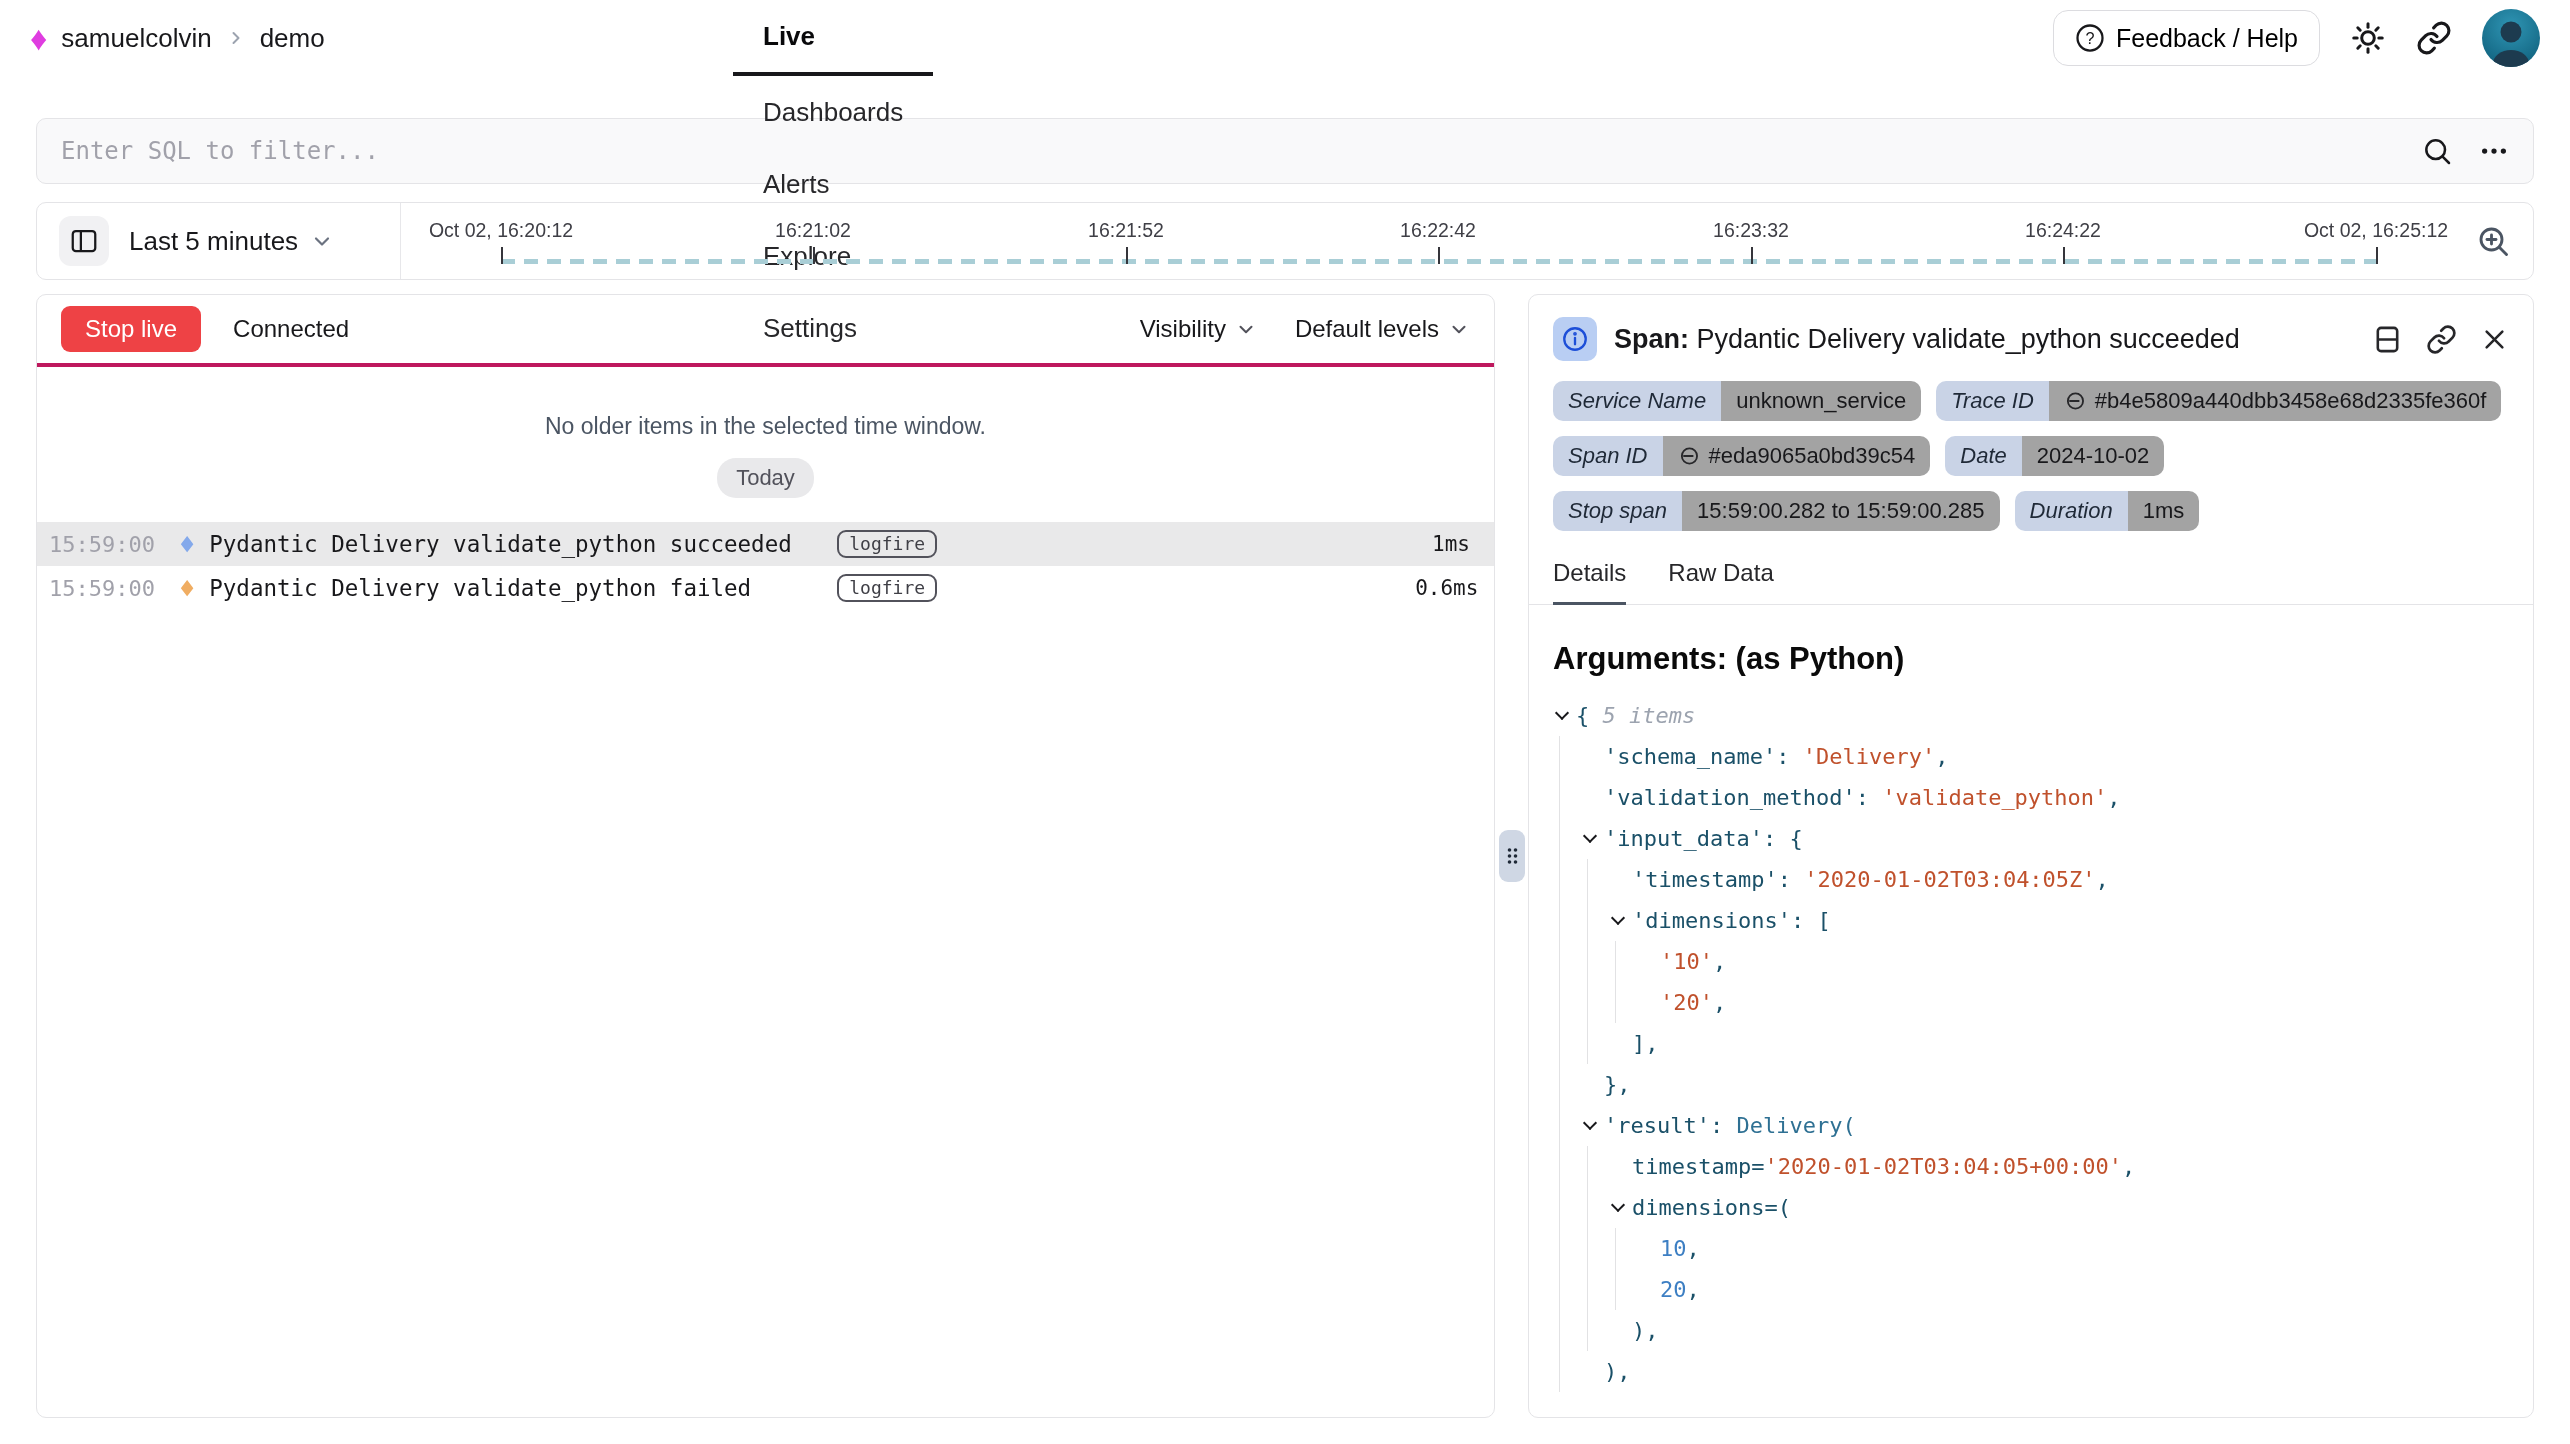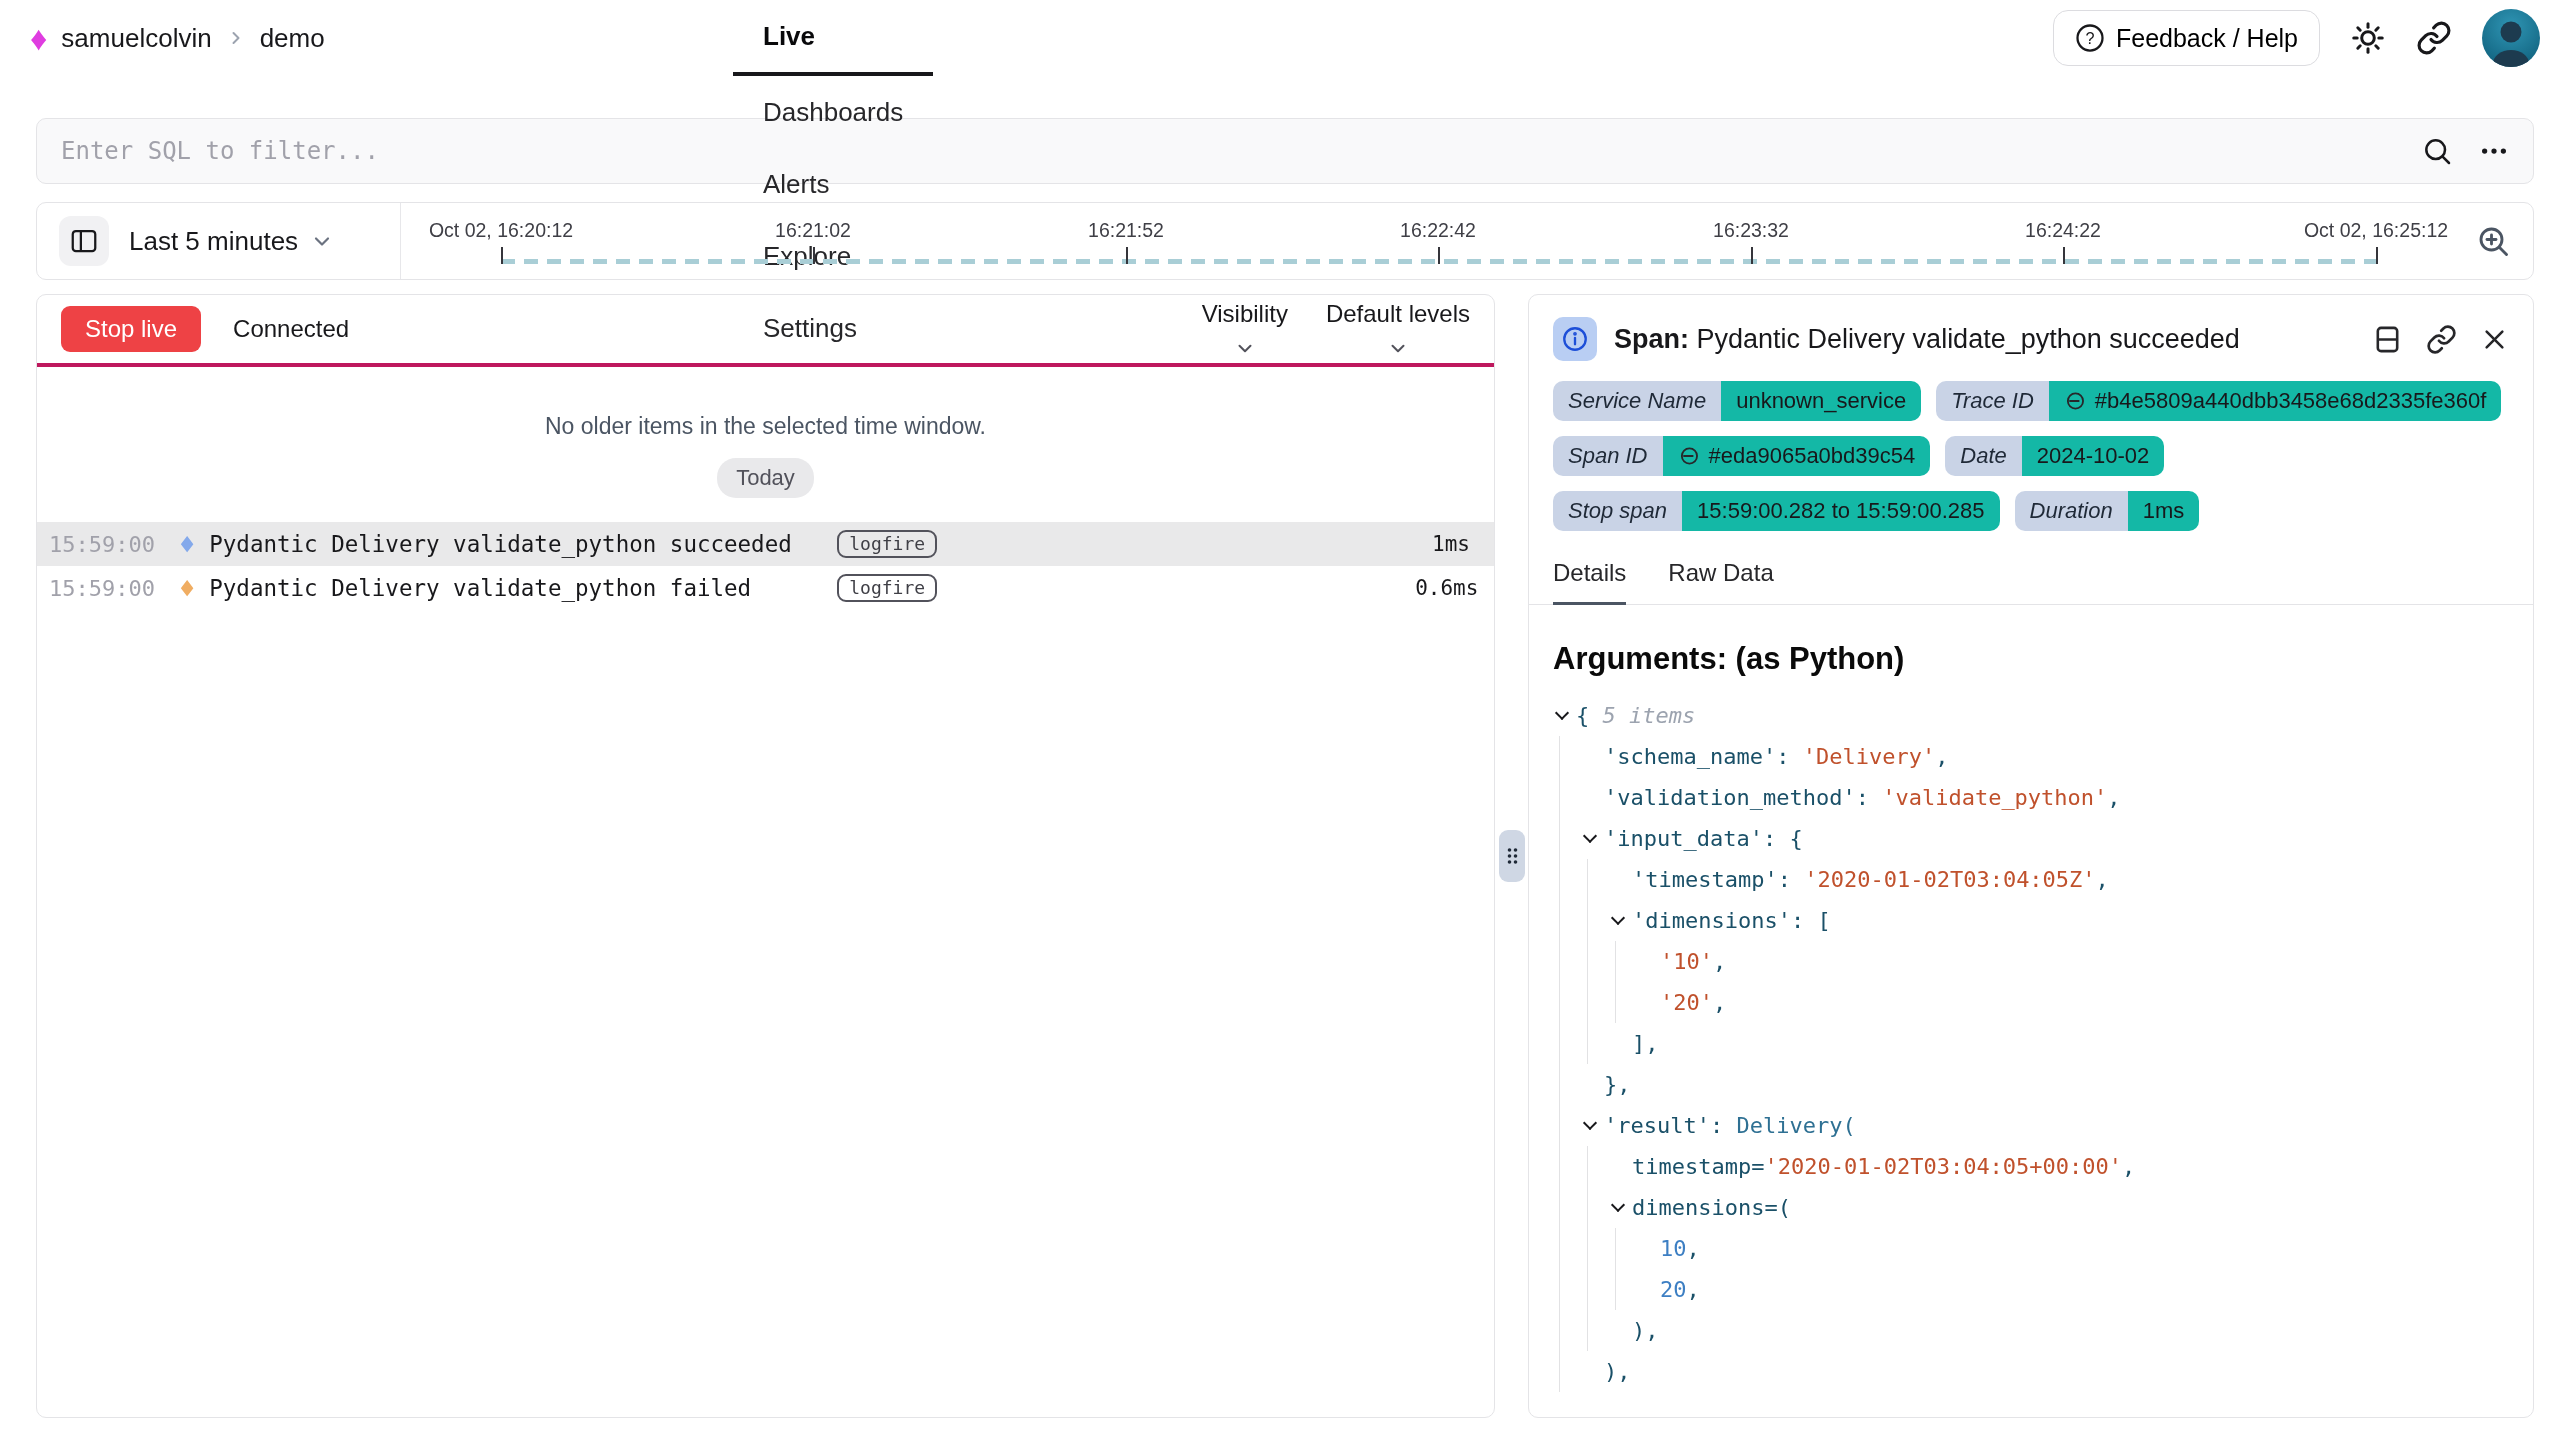--- a/index.html
+++ b/index.html
@@ -43,21 +43,21 @@
   .panel { border:1px solid #e4e4e7; border-radius:10px; background:#fff; }
   .lpanel { width:1459px; }
   .gap { width:33px; position:relative; }
   .grip { position:absolute; left:3.5px; top:536px; width:26px; height:52px; background:#cfd7e4; border-radius:9px; display:flex; align-items:center; justify-content:center; }
   .rpanel { flex:1; overflow:hidden; }
 
   
   .lp-hdr { height:72px; display:flex; align-items:center; padding:0 24px; border-bottom:4px solid #be185d; }
   .stop-btn { height:46px; padding:0 24px; background:#ee4245; color:#fff; font-size:24px; border:none; border-radius:9px; }
   .conn { margin-left:32px; font-size:24px; }
-  .lp-dd { display:flex; align-items:center; gap:9px; font-size:24px; color:#18181b;flex-direction:column; }
+  .lp-dd { display:flex; align-items:center; gap:9px; font-size:24px; color:#18181b; }
   .lp-hdr .dds { margin-left:auto; display:flex; gap:38px; }
   .notice { margin-top:46px; text-align:center; font-size:23px; color:#4b5563; }
   .chip-wrap { display:flex; justify-content:center; margin-top:18px; }
   .chip { padding:7px 19px; background:#e9e9eb; border-radius:19px; font-size:22px; color:#52525b; }
   .rows { margin-top:24px; }
   .row { height:44px; display:flex; align-items:center; padding:0 24px 0 12px; }
   .row.sel { background:#e9e9ea; }
   .r-time { width:112px; font-size:22px; color:#a1a1aa; flex:none; }
   .r-dia { margin-left:18px; font-size:27px; line-height:1; flex:none; }
   .r-dia.blue { color:#84a9eb; } .r-dia.orange { color:#f0ad62; }
@@ -69,21 +69,21 @@
 
   
   .rp-hdr { display:flex; align-items:center; gap:17px; padding:22px 24px 16px; }
   .info-chip { width:44px; height:44px; border-radius:10px; background:#b9cef3; display:flex; align-items:center; justify-content:center; flex:none; }
   .rp-title { font-size:27px; white-space:nowrap; }
   .rp-title b { font-weight:700; }
   .rp-icons { margin-left:auto; display:flex; align-items:center; gap:23px; }
   .badges { padding:4px 24px 0; display:flex; flex-wrap:wrap; gap:15px; }
   .badge { display:flex; border-radius:10px; overflow:hidden; font-size:22px; }
   .b-lbl { background:#c9d3e6; color:#1f2937; font-style:italic; padding:7px 15px; }
-  .b-val { background:#14b8a6; color:#18181b; padding:7px 15px; display:flex; align-items:center; gap:9px; }
+  .b-val { background:#a3a3a3; color:#18181b; padding:7px 15px; display:flex; align-items:center; gap:9px; }
   .tabs { margin-top:28px; padding:0 24px; display:flex; gap:42px; border-bottom:1px solid #e4e4e7; }
   .tab { font-size:24px; padding-bottom:15px; color:#27272a; }
   .tab.active { border-bottom:3px solid #4b5563; margin-bottom:-1px; }
   .args-h { margin-top:36px; padding:0 24px; font-size:31px; font-weight:700; color:#0a0a0a; }
   .code { position:relative; margin:18px 24px 0; }
   .cl { position:relative; height:41px; display:flex; align-items:center; white-space:pre; font-family:"DejaVu Sans Mono", monospace; font-size:22px; }
   .cl.i0 { padding-left:23px; } .cl.i1 { padding-left:51px; } .cl.i2 { padding-left:79px; } .cl.i3 { padding-left:107px; }
   .g { position:absolute; top:0; bottom:0; border-left:1px solid #e2e2e4; }
   .g1 { left:6px; } .g2 { left:34px; } .g3 { left:62px; }
   .caret { position:absolute; width:10px; height:10px; border-right:2px solid #18181b; border-bottom:2px solid #18181b; transform:rotate(45deg); top:13px; }

